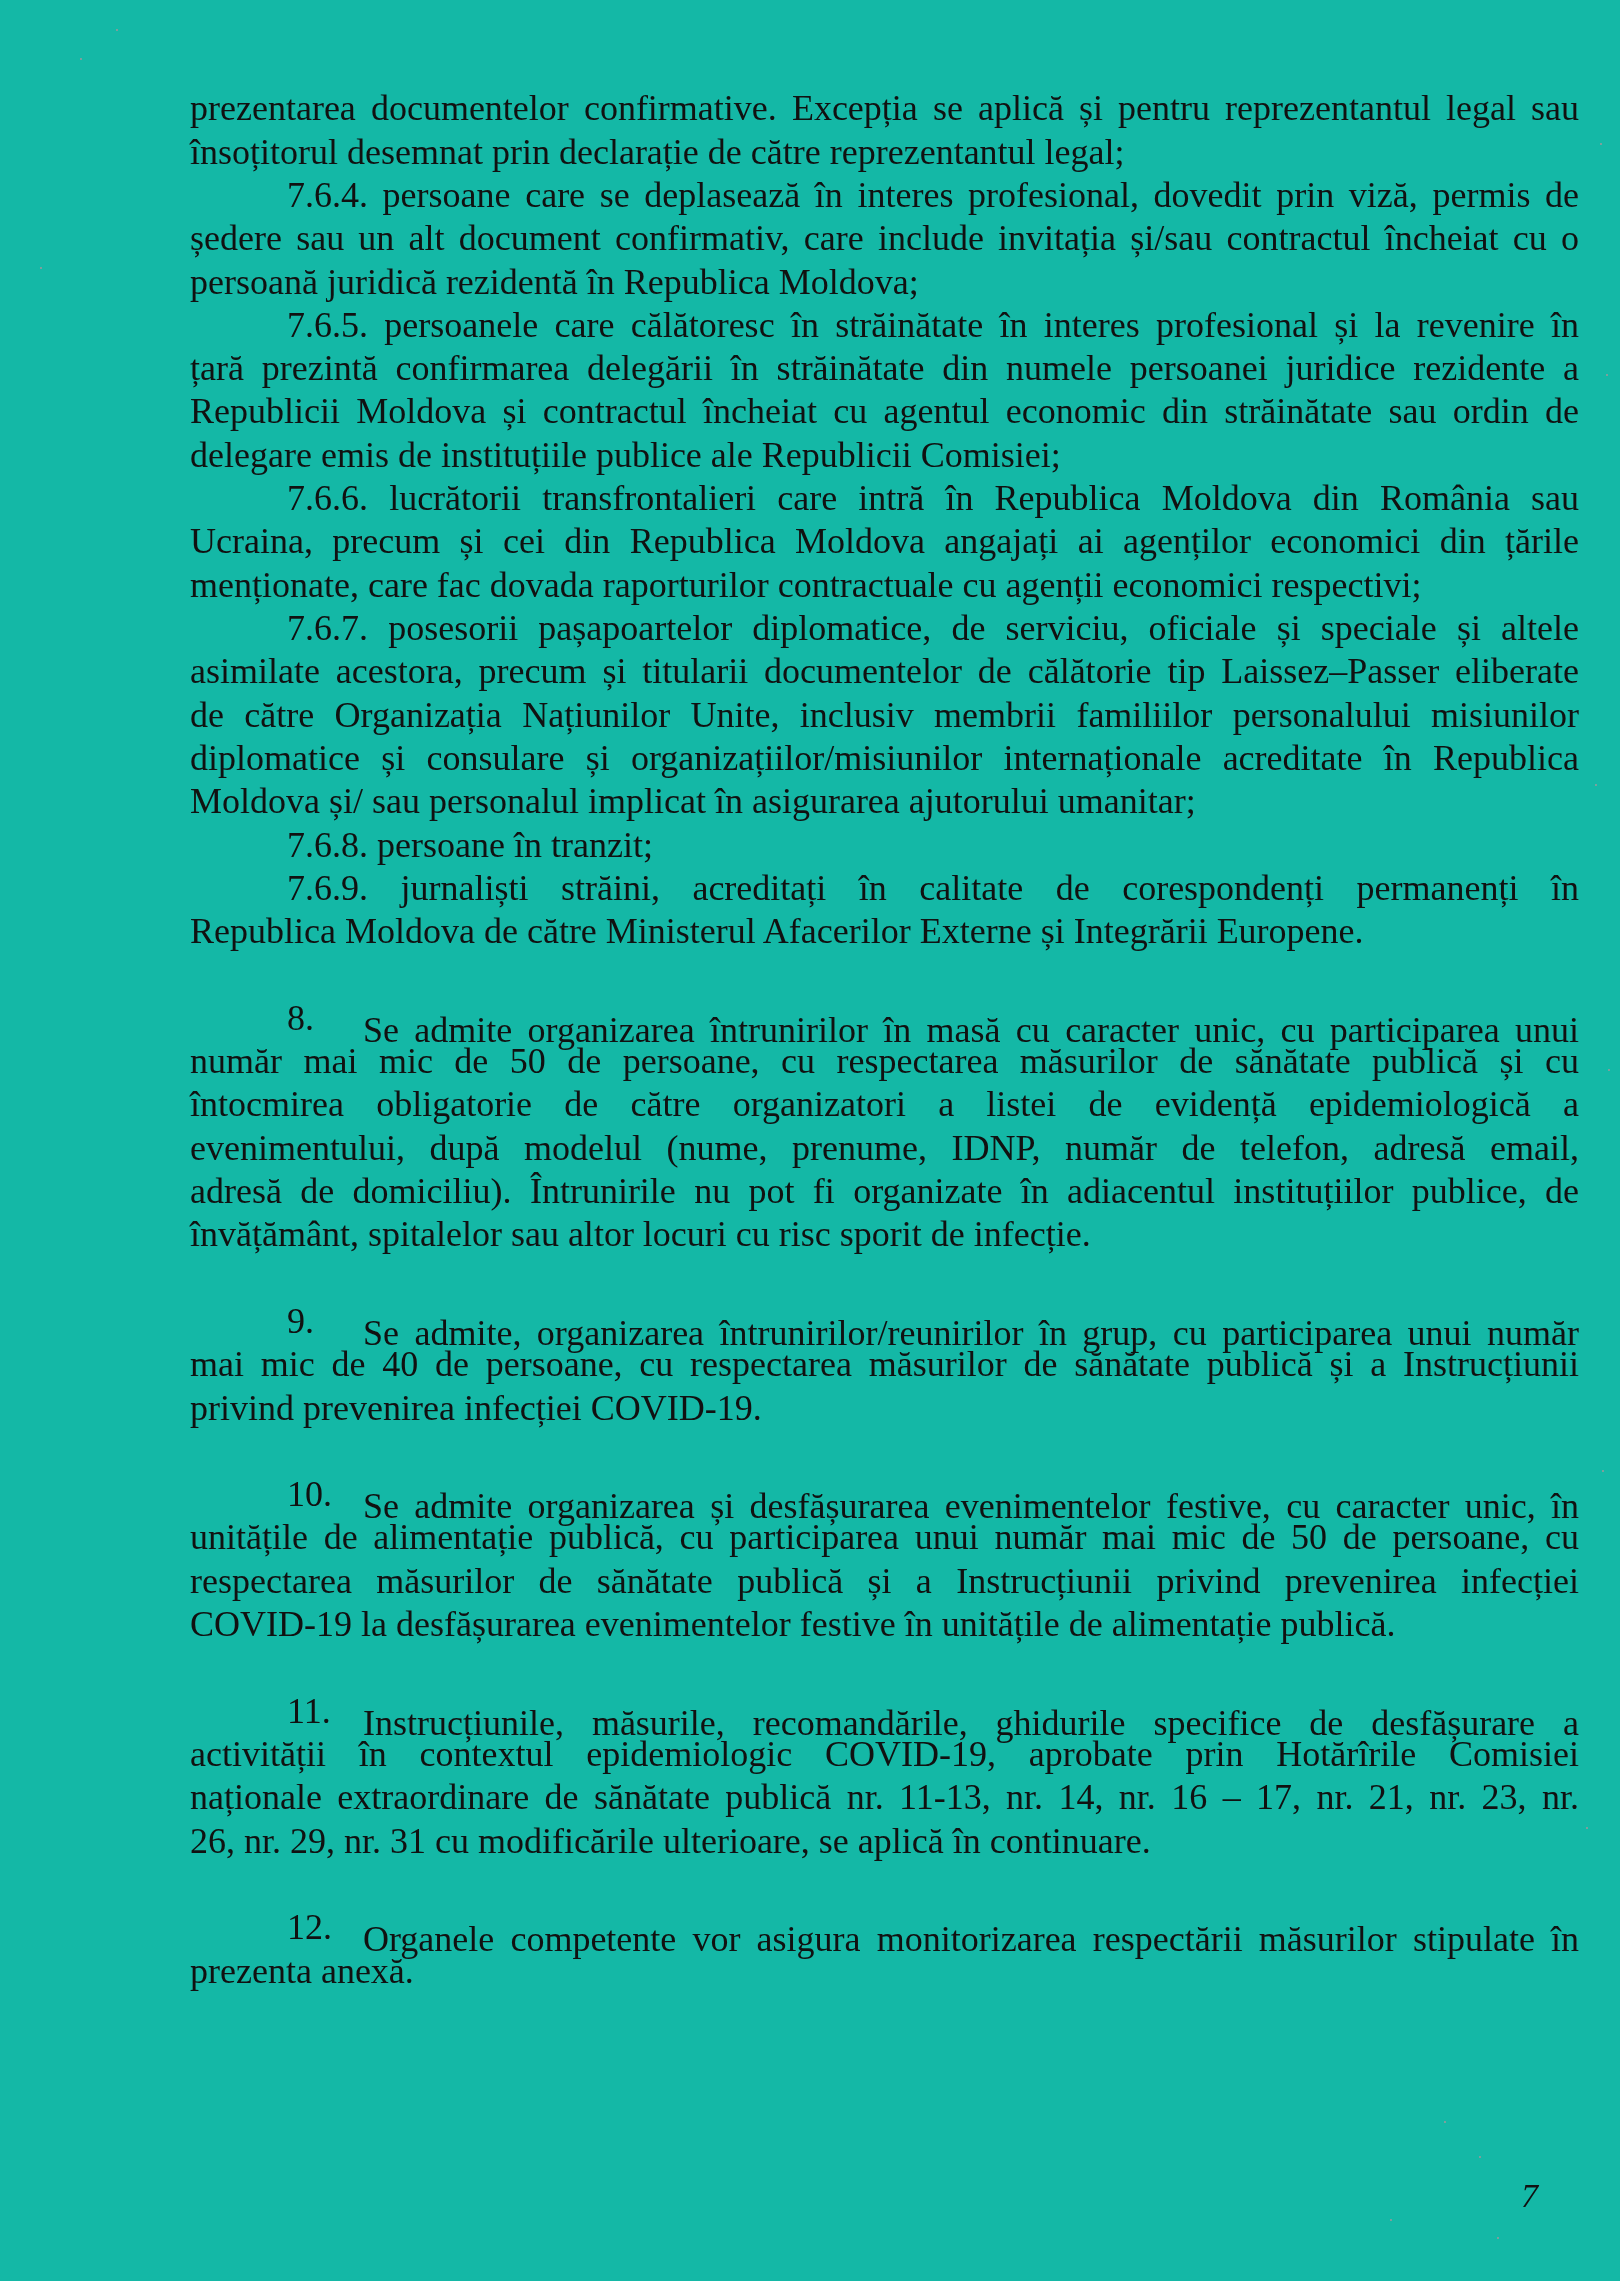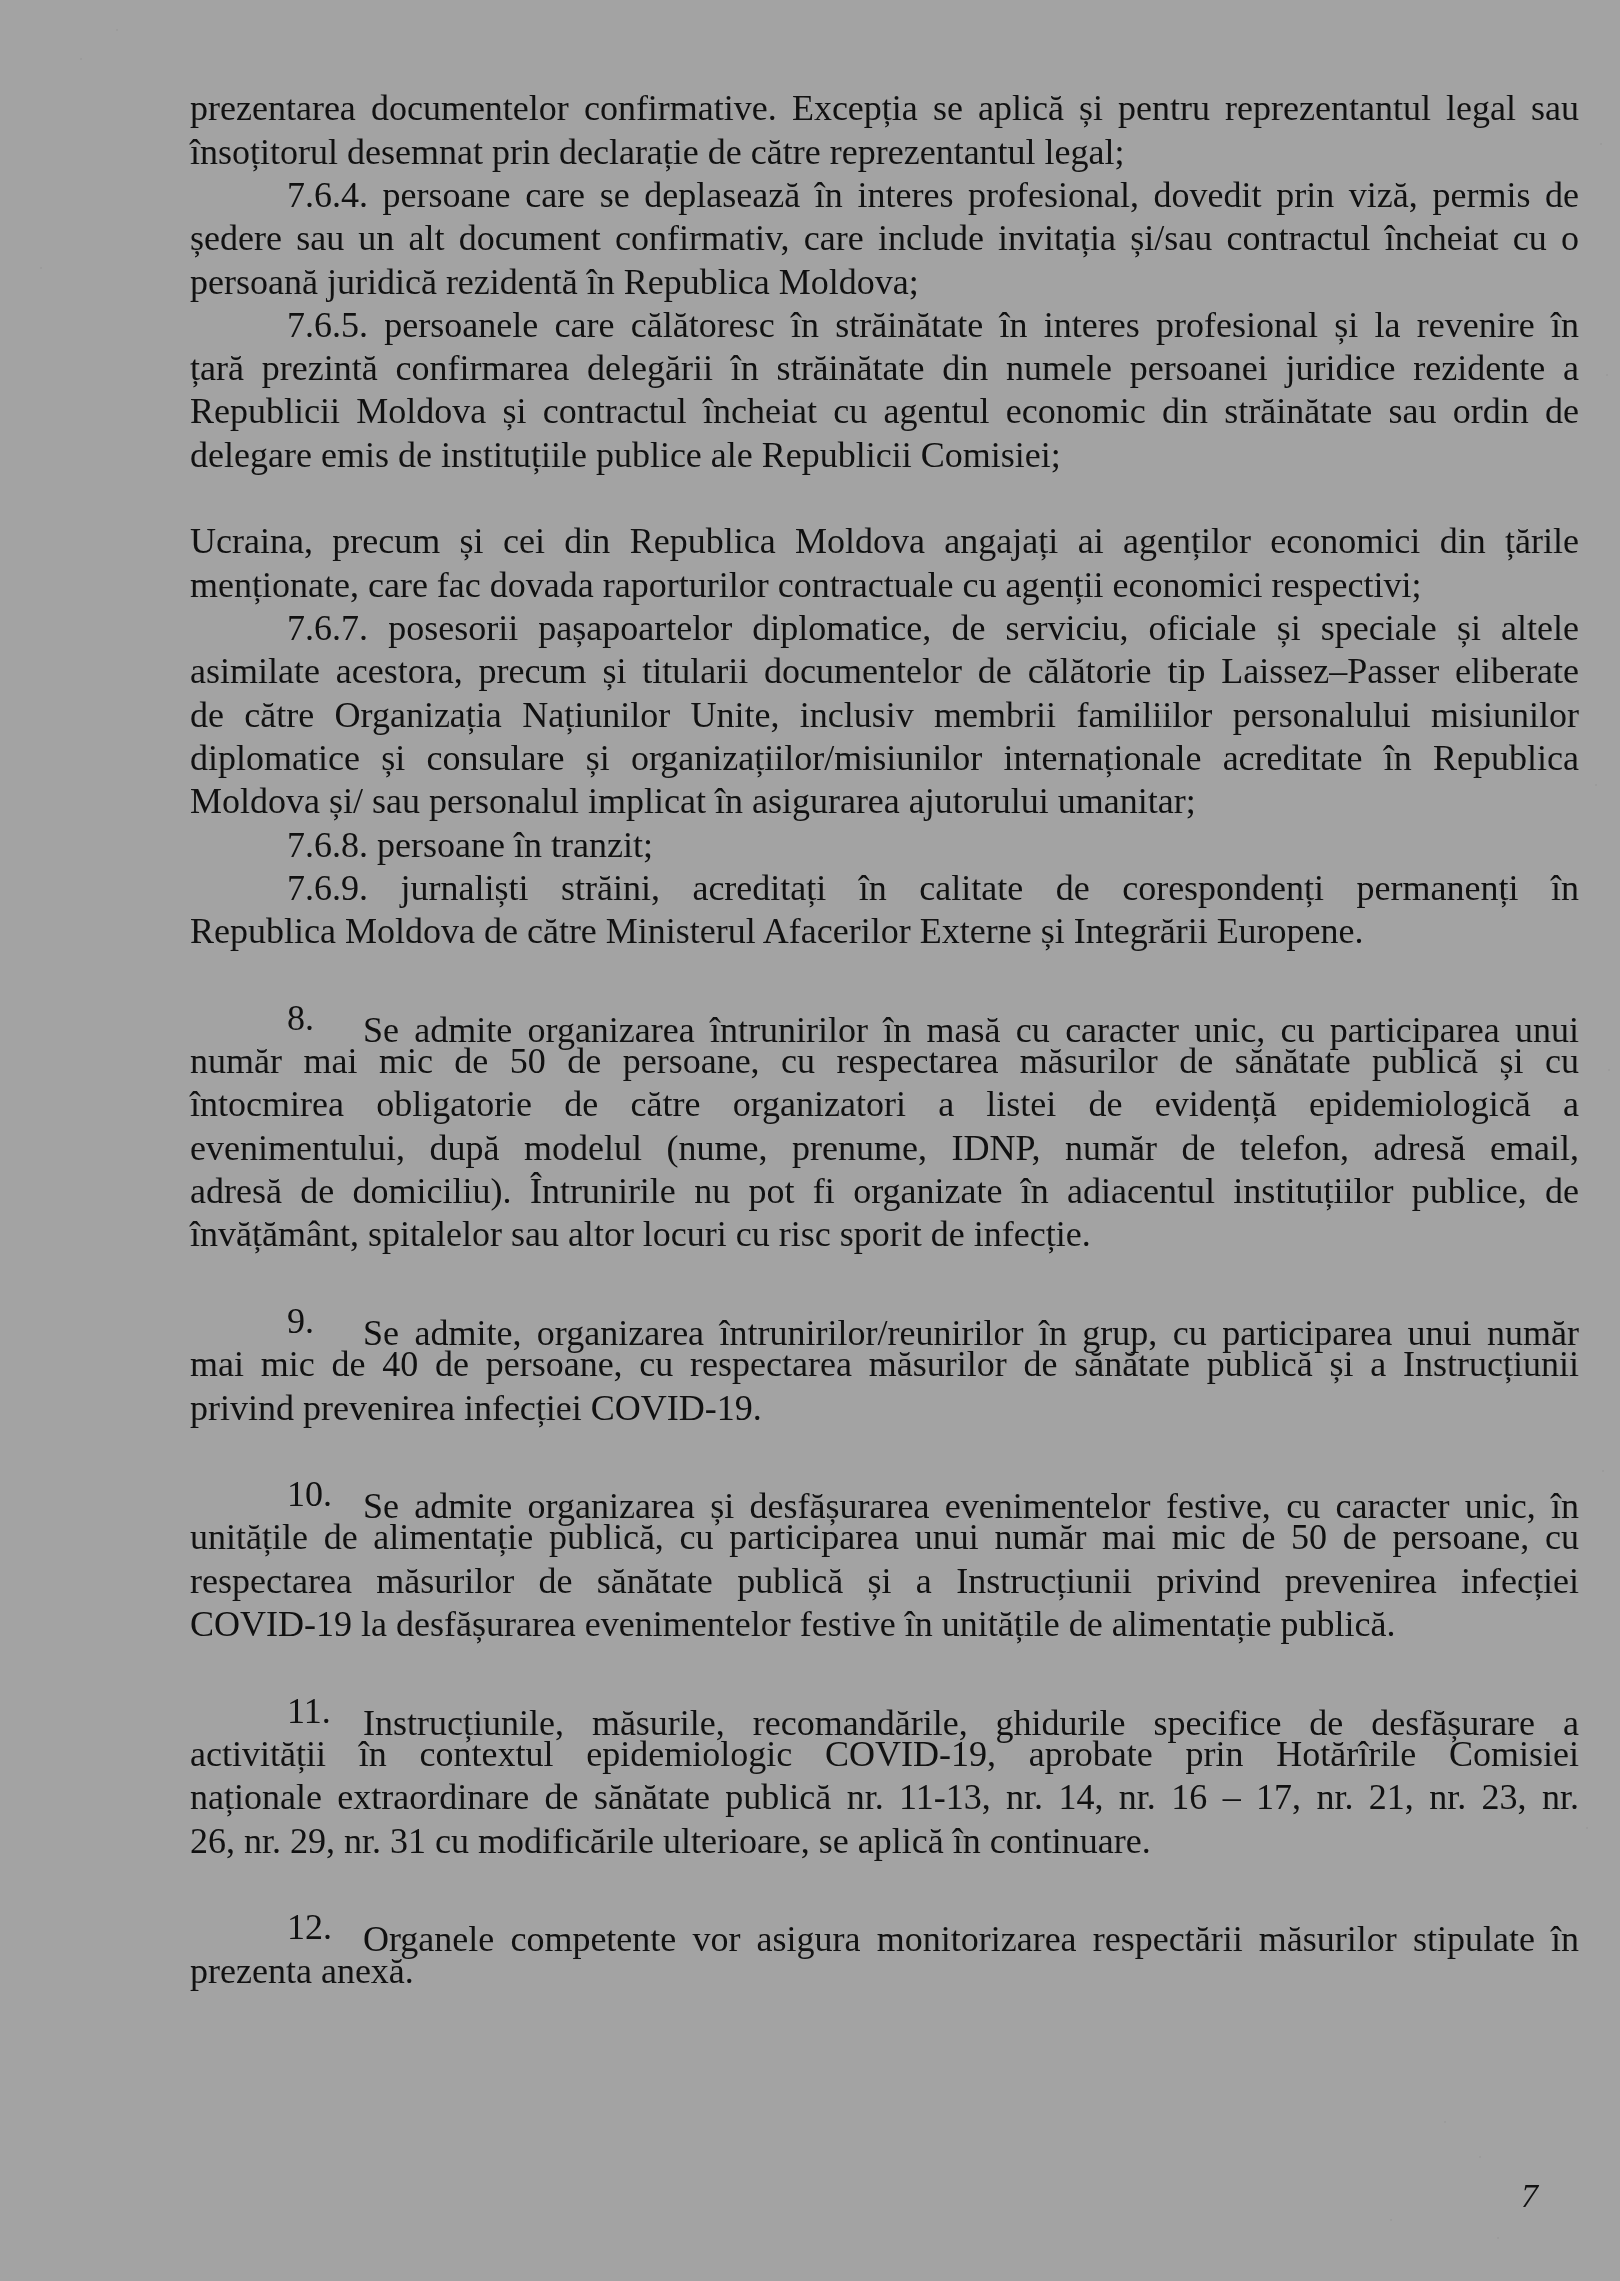--- a/index.html
+++ b/index.html
@@ -1,21 +1,21 @@
 <!DOCTYPE html>
 <html style="font-size:14.3px"><head>
 <meta charset="utf-8">
 <style>
   html, body { margin: 0; padding: 0; background: #ffffff; }
   body {
     width: 1621px; height: 2281px; position: relative; overflow: hidden;
     font-family: "Liberation Serif", "DejaVu Serif", serif;
     color: #111111;
   }
-  .page { position: absolute; left: 0; top: 0; width: 1621px; height: 2281px; background: #a3a3a3; }
+  .page { position: absolute; left: 0; top: 0; width: 1621px; height: 2281px; background: #14b8a6; }
   .line {
     position: absolute;
     left: 190px;
     width: 1389px;
     height: 43px;
     line-height: 43px;
     font-size: 36px;
     white-space: nowrap;
     text-align: justify;
     text-align-last: justify;
@@ -44,20 +44,21 @@
 
   <div class="line indent" style="top:174px">7.6.4. persoane care se deplasează în interes profesional, dovedit prin viză, permis de</div>
   <div class="line last" style="top:261px">persoană juridică rezidentă în Republica Moldova;</div>
   <div class="line" style="top:217px">ședere sau un alt document confirmativ, care include invitația și/sau contractul încheiat cu o</div>
 
   <div class="line indent" style="top:304px">7.6.5. persoanele care călătoresc în străinătate în interes profesional și la revenire în</div>
   <div class="line" style="top:347px">țară prezintă confirmarea delegării în străinătate din numele persoanei juridice rezidente a</div>
   <div class="line" style="top:390px">Republicii Moldova și contractul încheiat cu agentul economic din străinătate sau ordin de</div>
   <div class="line last" style="top:434px">delegare emis de instituțiile publice ale Republicii Comisiei;</div>
 
+  <div class="line indent" style="top:477px">7.6.6. lucrătorii transfrontalieri care intră în Republica Moldova din România sau</div>
   <div class="line last" style="top:564px">menționate, care fac dovada raporturilor contractuale cu agenții economici respectivi;</div>
   <div class="line" style="top:520px">Ucraina, precum și cei din Republica Moldova angajați ai agenților economici din țările</div>
 
   <div class="line indent" style="top:607px">7.6.7. posesorii pașapoartelor diplomatice, de serviciu, oficiale și speciale și altele</div>
   <div class="line" style="top:650px">asimilate acestora, precum și titularii documentelor de călătorie tip Laissez–Passer eliberate</div>
   <div class="line" style="top:694px">de către Organizația Națiunilor Unite, inclusiv membrii familiilor personalului misiunilor</div>
   <div class="line" style="top:737px">diplomatice și consulare și organizațiilor/misiunilor internaționale acreditate în Republica</div>
   <div class="line last" style="top:780px">Moldova și/ sau personalul implicat în asigurarea ajutorului umanitar;</div>
 
   <div class="line indent last" style="top:824px">7.6.8. persoane în tranzit;</div>

